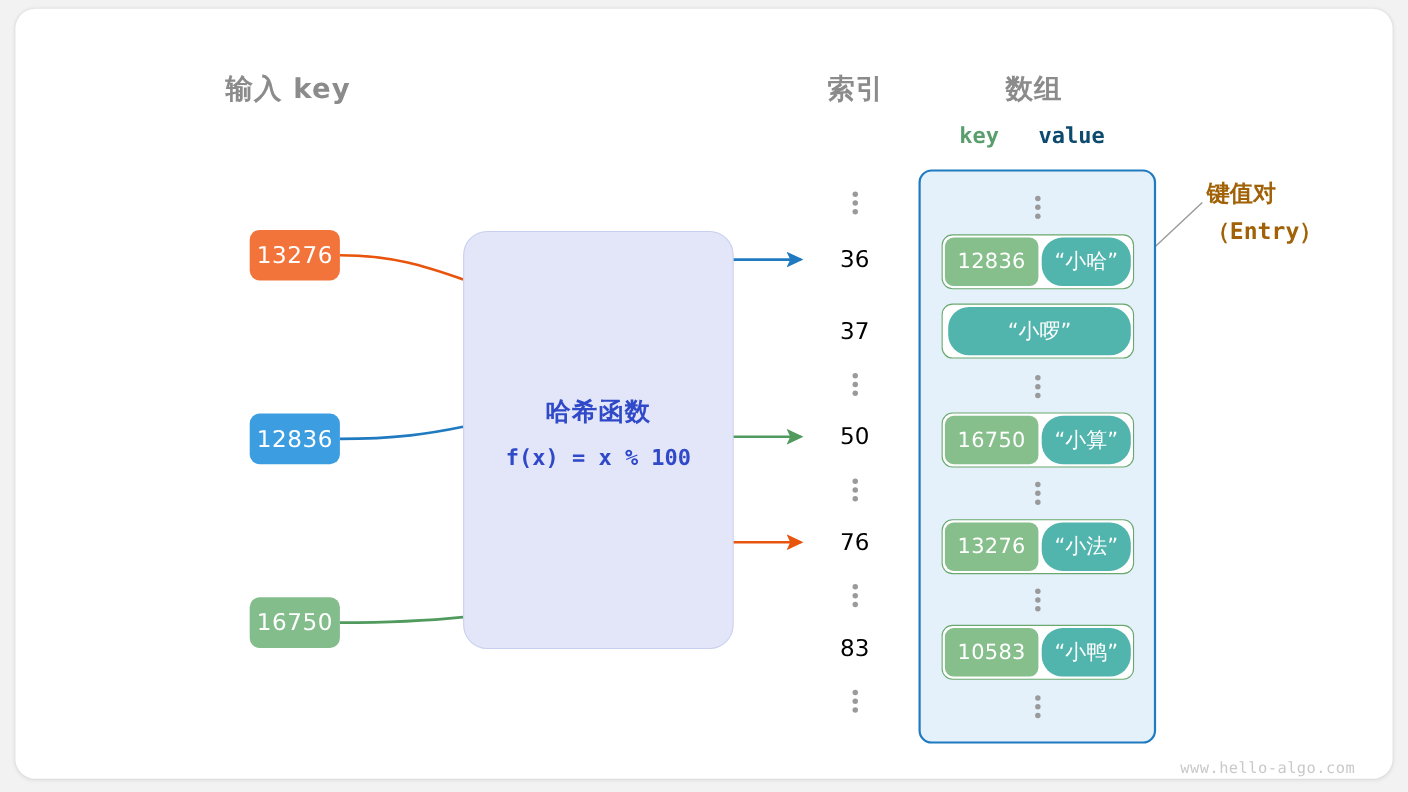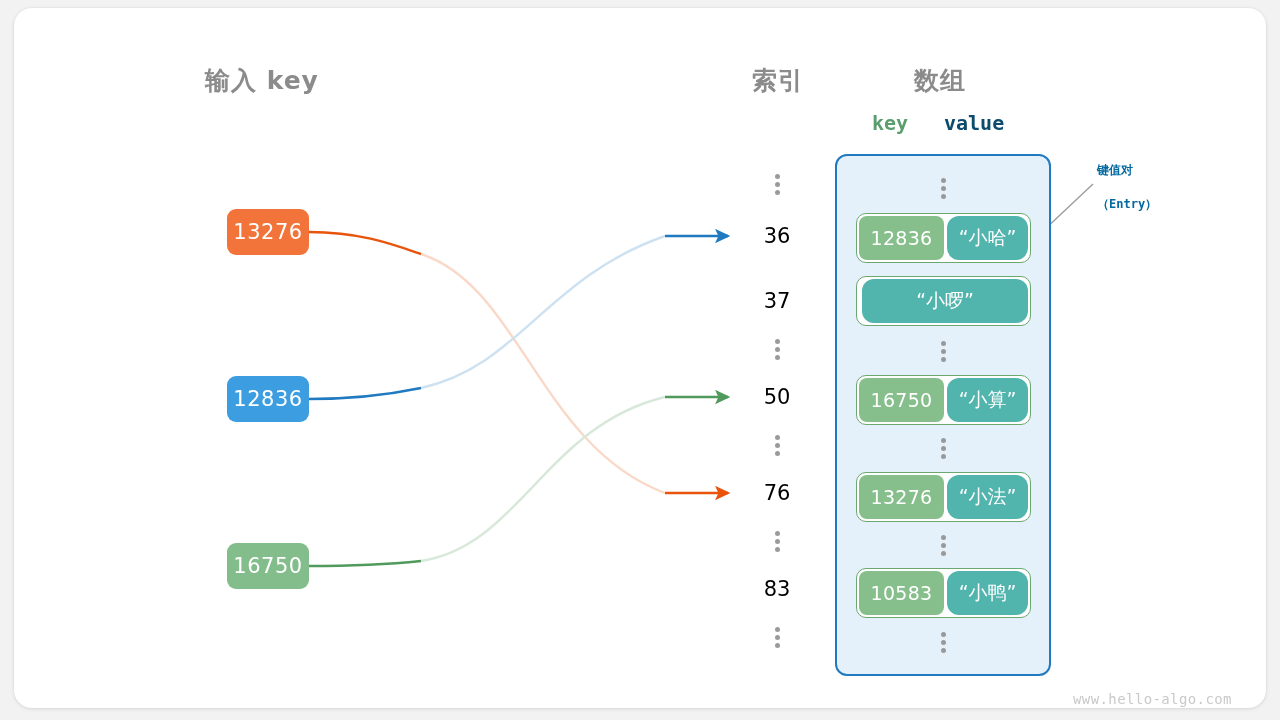--- a/index.html
+++ b/index.html
@@ -82,29 +82,29 @@
     position:absolute;left:19px;width:175px;height:50px;
     border:1.5px solid #6aa86f;border-radius:10px;background:#ffffff;
     display:flex;align-items:center;padding:2px;box-sizing:border-box;
   }
   .ekey{
     width:85px;height:100%;border-radius:8px;background:#86bf8c;
     display:flex;align-items:center;justify-content:center;
     color:#ffffff;font-size:19px;letter-spacing:.3px;
   }
   .eval{
-    flex:1;height:100%;margin-left:3px;border-radius:12px;background:#51b4ad;
+    flex:1;height:100%;margin-left:3px;border-radius:19px;background:#51b4ad;
     display:flex;align-items:center;justify-content:center;
     color:#ffffff;font-size:19px;
   }
 
   
   .note{
-    position:absolute;color:#0369a1;font-weight:bold;
-    font-size:12px;text-align:center;white-space:nowrap;
+    position:absolute;color:#a16207;font-weight:bold;
+    font-size:21px;text-align:center;white-space:nowrap;
   }
   #note-l1{left:1097px;top:146px;}
   #note-l2{left:1097px;top:180px;font-family:"DejaVu Sans Mono","Liberation Mono",monospace;}
 
   
   #watermark{
     position:absolute;left:1073px;top:675px;color:#c9c9c9;font-size:14px;
     font-family:"DejaVu Sans Mono","Liberation Mono",monospace;
     letter-spacing:.4px;white-space:nowrap;
   }
@@ -150,20 +150,24 @@
   <div class="hdr" id="hdr-input">输入 key</div>
   <div class="hdr" id="hdr-index">索引</div>
   <div class="hdr" id="hdr-array">数组</div>
   <div class="kv-hdr" id="kv-key">key</div>
   <div class="kv-hdr" id="kv-value">value</div>
 
   <div class="chip" id="chip-0">13276</div>
   <div class="chip" id="chip-1">12836</div>
   <div class="chip" id="chip-2">16750</div>
 
+  <div id="hashbox">
+    <div id="hash-title">哈希函数</div>
+    <div id="hash-formula">f(x) = x % 100</div>
+  </div>
 
   <div class="idx dots" style="top:155px"><span class="vdots"><i></i><i></i><i></i></span></div>
   <div class="idx" style="top:208px">36</div>
   <div class="idx" style="top:273px">37</div>
   <div class="idx dots" style="top:320px"><span class="vdots"><i></i><i></i><i></i></span></div>
   <div class="idx" style="top:369px">50</div>
   <div class="idx dots" style="top:416px"><span class="vdots"><i></i><i></i><i></i></span></div>
   <div class="idx" style="top:465px">76</div>
   <div class="idx dots" style="top:512px"><span class="vdots"><i></i><i></i><i></i></span></div>
   <div class="idx" style="top:561px">83</div>

